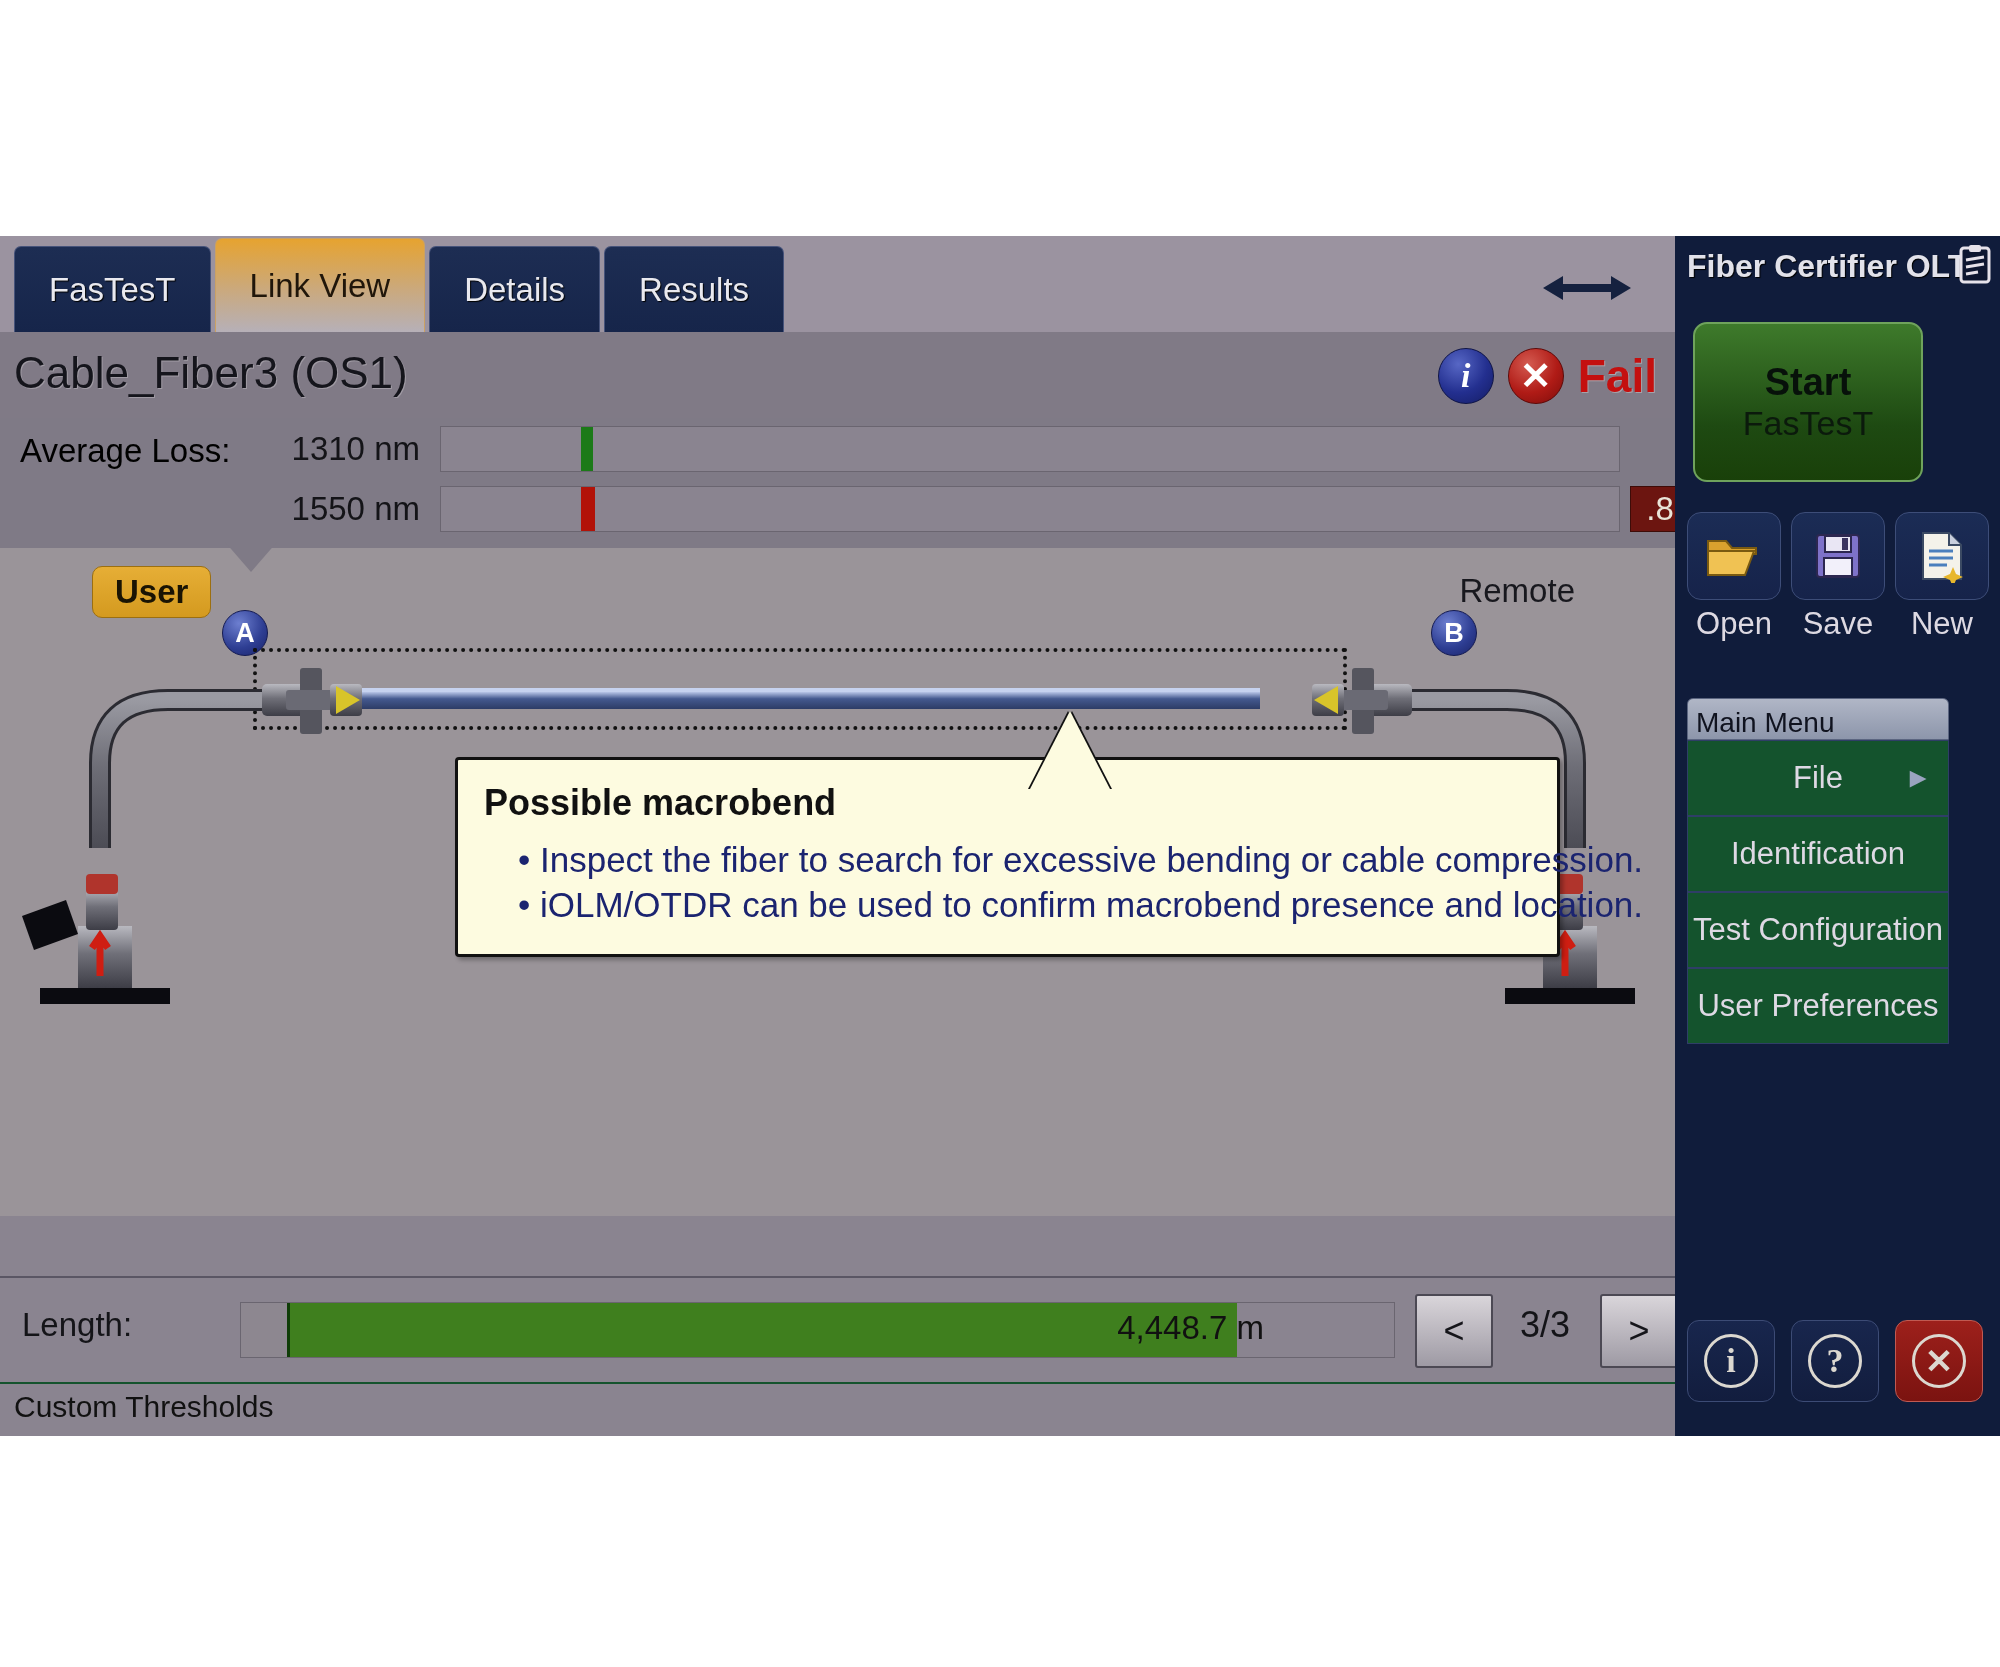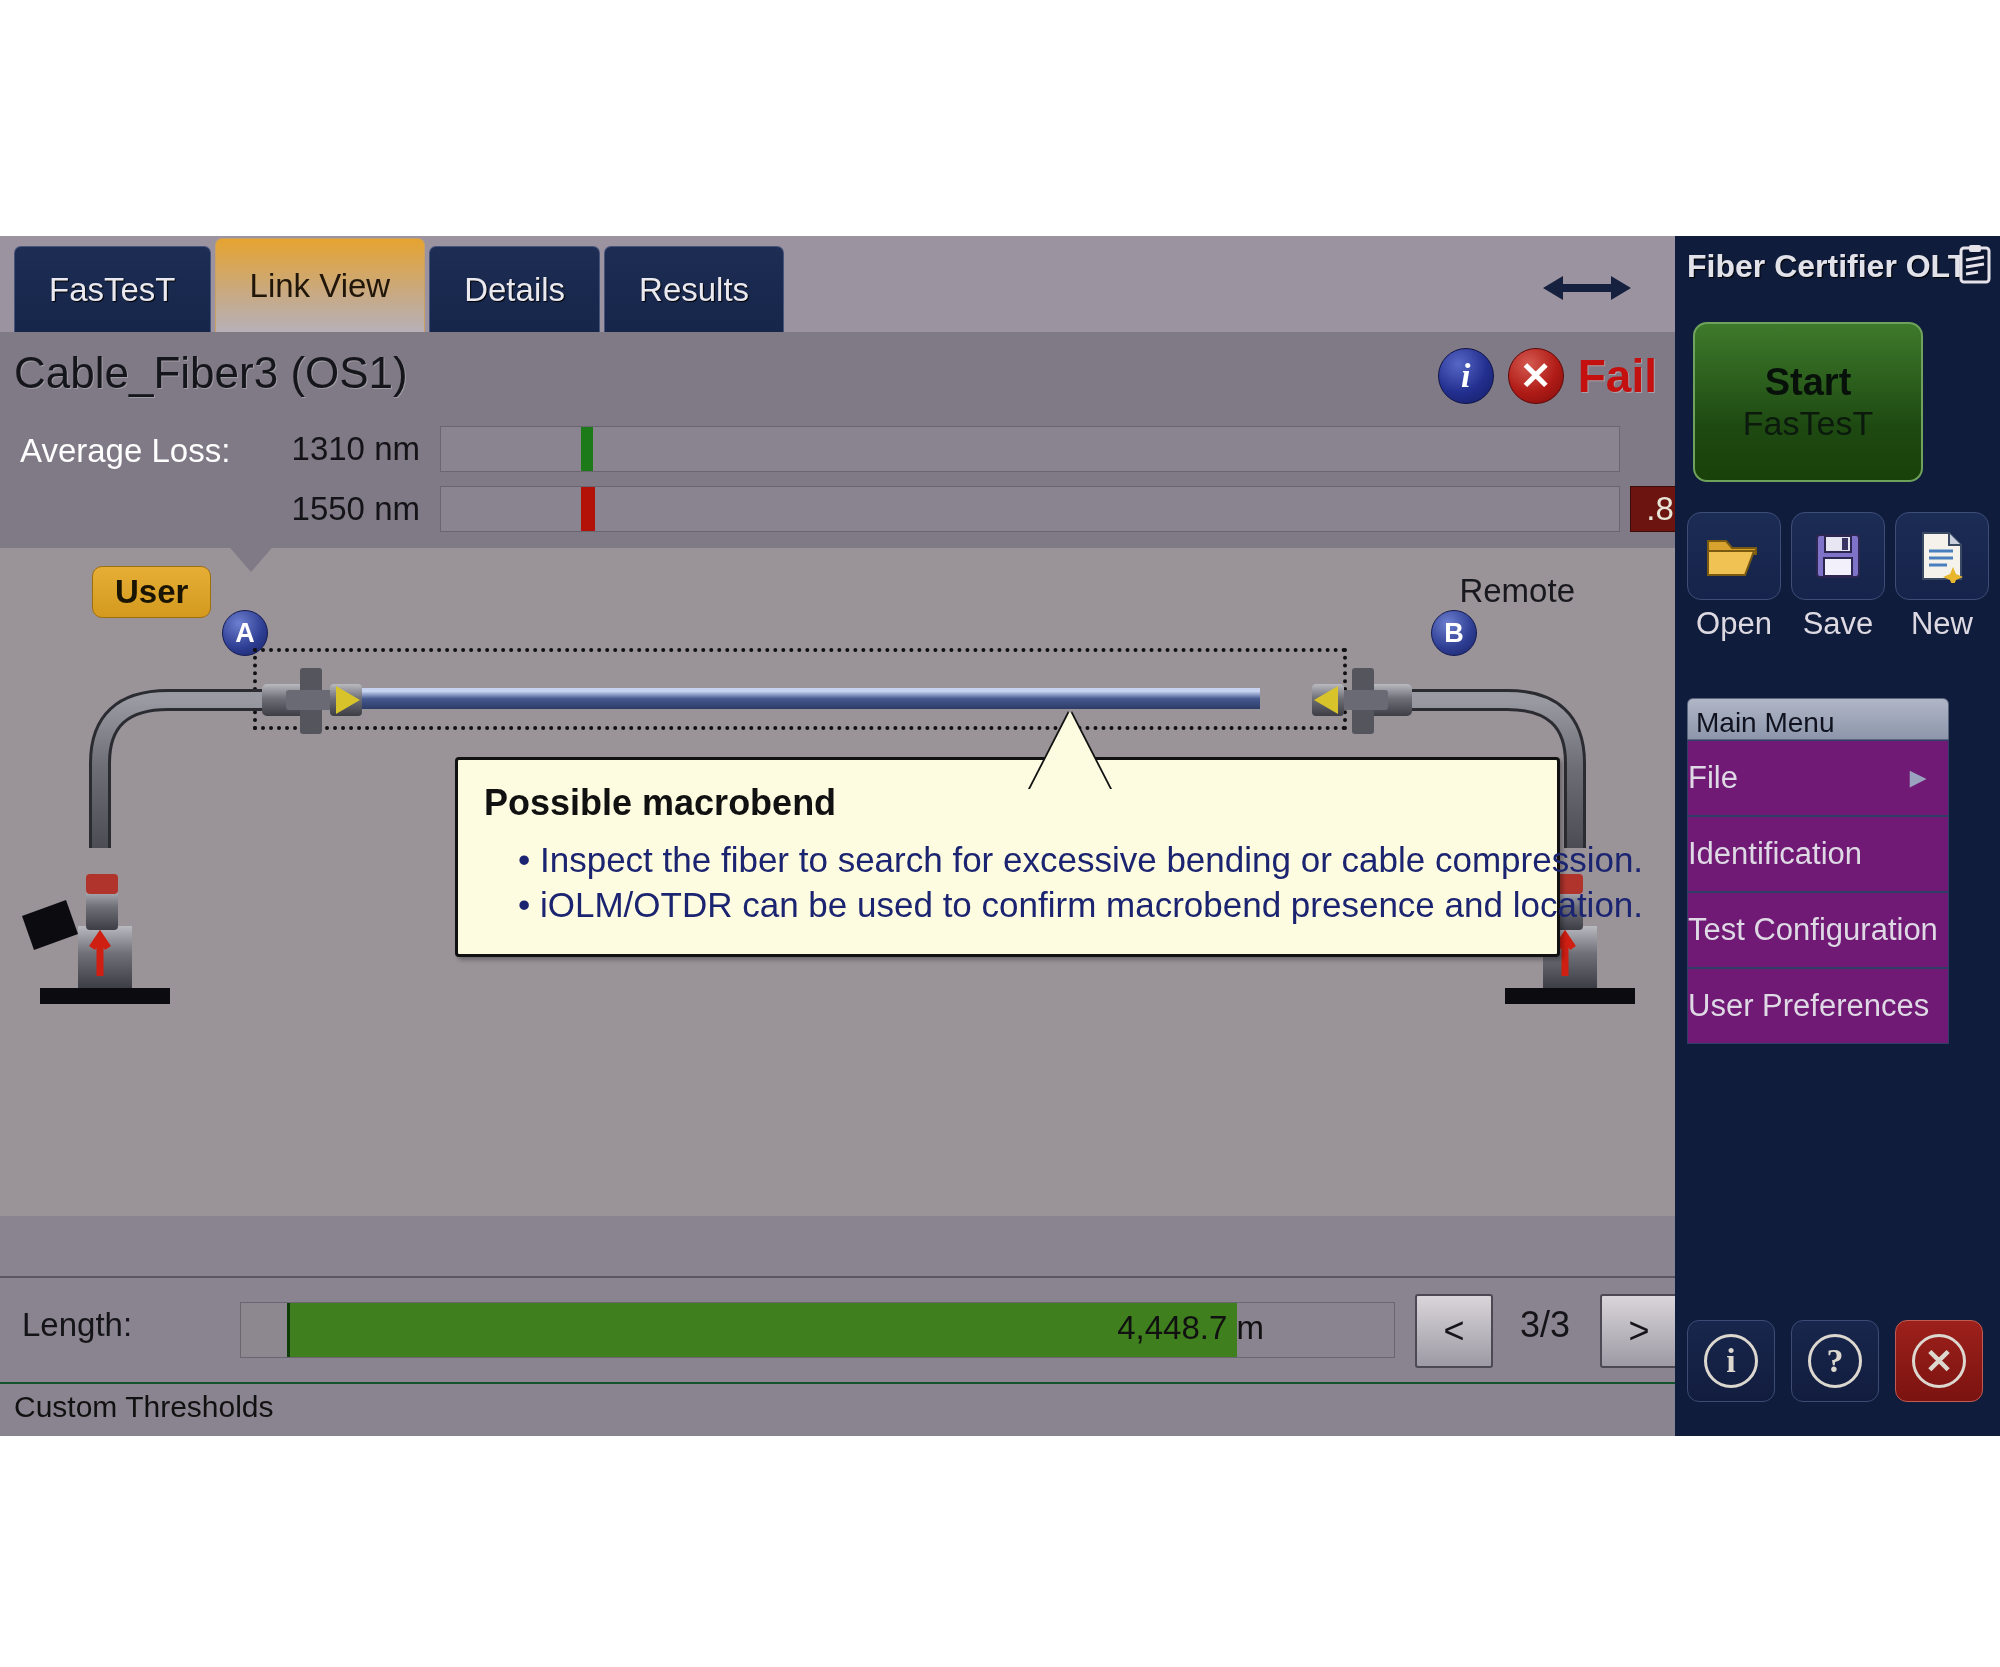--- a/index.html
+++ b/index.html
@@ -63,21 +63,21 @@
   .fail-badge {
     width:56px;height:56px;border-radius:50%;
     background:radial-gradient(circle at 36% 28%, #d45a50 0%, #b01b16 55%, #7d0d0b 100%);
     border:1px solid #5e0807;
     display:flex;align-items:center;justify-content:center;
     color:#fff;font-size:38px;font-weight:bold;line-height:1;
   }
   .fail-text { font-size:46px; font-weight:bold; color:#c4100f; text-shadow:1px 1px 0 rgba(255,255,255,.3); }
 
   .loss-area { position:absolute; left:0; top:86px; width:100%; height:130px; background:#7f7a86;}
-  .loss-label { position:absolute; left:20px; top:14px; font-size:33px; color:#ffffff;}
+  .loss-label { position:absolute; left:20px; top:14px; font-size:33px; color:#000000;}
   .loss-row { position:absolute; display:flex; align-items:center; }
   .loss-row .wl { width:180px; text-align:right; font-size:33px; color:#141418; }
   .loss-track {
     margin-left:20px; width:1180px; height:46px;
     background:#8a8490; border:1px solid #6a6570;
     position:relative;
   }
   .loss-fill-g { position:absolute; left:140px; top:0; height:100%; width:12px; background:#1c7a18; }
   .loss-fill-r { position:absolute; left:140px; top:0; height:100%; width:14px; background:#b21208; }
   .loss-val {
@@ -181,22 +181,22 @@
   .menu-head {
     position:absolute; left:12px; top:462px; width:262px; height:42px;
     background:linear-gradient(#b0b6c6,#8d96ab);
     border:1px solid #5b6party; border:1px solid #5b6580;
     border-top-left-radius:6px; border-top-right-radius:6px;
     display:flex; align-items:flex-end;
   }
   .menu-head span { margin-left:8px; font-size:28px; color:#10131f; }
   .menu-item {
     position:absolute; left:12px; width:262px; height:76px;
-    background:#701a75; border:1px solid #2f3e67;
-    display:flex; align-items:center; justify-content:flex-start;
+    background:#14532d; border:1px solid #2f3e67;
+    display:flex; align-items:center; justify-content:center;
     color:#ded9e4; font-size:31px; cursor:pointer;
   }
   .menu-item .arrow { position:absolute; right:16px; color:#9aa4bf; font-size:28px; }
   .sb-bottom { position:absolute; left:12px; top:1084px; display:flex; gap:16px; }
   .rbtn {
     width:88px; height:82px; border-radius:12px;
     background:linear-gradient(#18264d,#121d3e);
     border:1px solid #3c4b75;
     display:flex;align-items:center;justify-content:center; cursor:pointer;
   }

